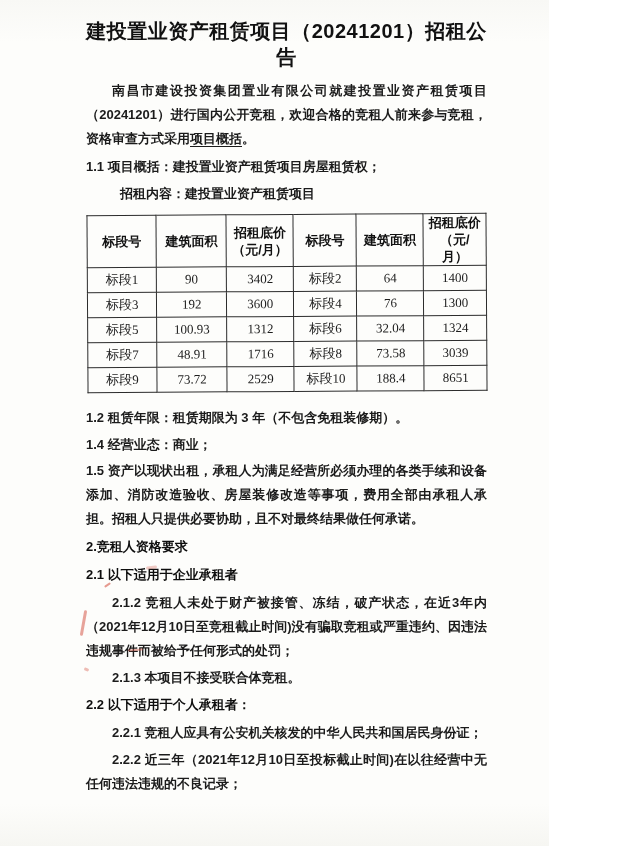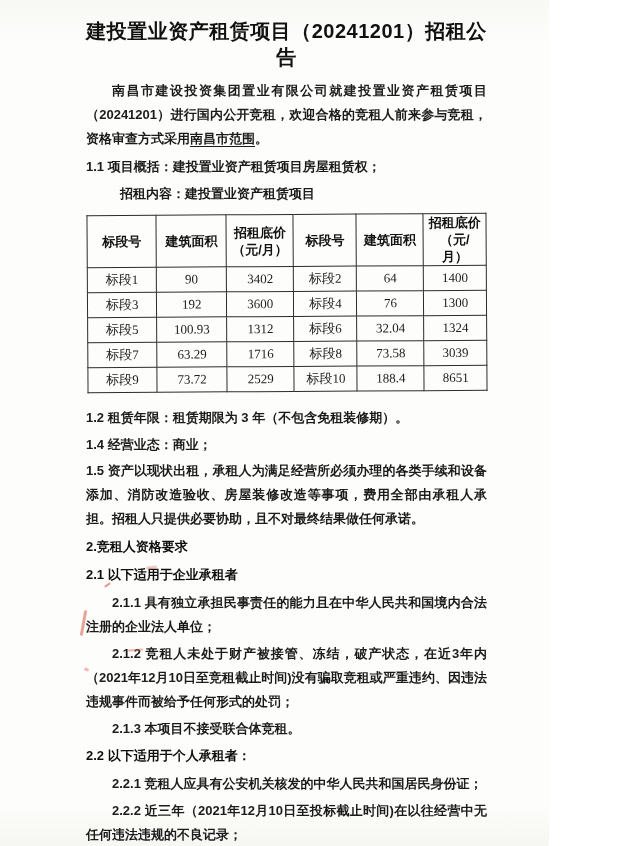--- a/index.html
+++ b/index.html
@@ -53,21 +53,21 @@
   .pen5{left:146px;top:566px;width:11px;height:3px;opacity:.3;transform:rotate(-8deg);}
 </style>
 </head>
 <body>
 
 <div class="page">
   <div class="content">
 
     <h1 class="title">建投置业资产租赁项目（20241201）招租公告</h1>
 
-    <p class="intro"><span>南昌市建设投资集团置业有限公司就建投置业资产租赁项目（20241201）进行国内公开竞租，欢迎合格的竞租人前来参与竞租，资格审查方式采用</span><span class="u">南昌市范围</span><span>。</span></p>
+    <p class="intro"><span>南昌市建设投资集团置业有限公司就建投置业资产租赁项目（20241201）进行国内公开竞租，欢迎合格的竞租人前来参与竞租，资格审查方式采用</span><span class="u">项目概括</span><span>。</span></p>
 
 
     <p class="mb3">1.1 项目概括：建投置业资产租赁项目房屋租赁权；</p>
     <p class="lbl-indent">招租内容：建投置业资产租赁项目</p>
 
     <table>
       <colgroup>
         <col style="width:84px">
           <col style="width:78px">
           <col style="width:76px">
@@ -107,21 +107,21 @@
           <tr>
             <td>标段5</td>
             <td>100.93</td>
             <td>1312</td>
             <td>标段6</td>
             <td>32.04</td>
             <td>1324</td>
           </tr>
           <tr>
             <td>标段7</td>
-            <td>63.29</td>
+            <td>48.91</td>
             <td>1716</td>
             <td>标段8</td>
             <td>73.58</td>
             <td>3039</td>
           </tr>
           <tr>
             <td>标段9</td>
             <td>73.72</td>
             <td>2529</td>
             <td>标段10</td>
@@ -130,21 +130,20 @@
           </tr>
         </tbody>
     </table>
 
     <p class="after-table mb3">1.2 租赁年限：租赁期限为 3 年（不包含免租装修期）。</p>
     <p class="mb2">1.4 经营业态：商业；</p>
     <p class="mb4">1.5 资产以现状出租，承租人为满足经营所必须办理的各类手续和设备添加、消防改造验收、房屋装修改造等事项，费用全部由承租人承担。招租人只提供必要协助，且不对最终结果做任何承诺。</p>
 
     <p class="h-sec">2.竞租人资格要求</p>
     <p class="h-sec">2.1 以下适用于企业承租者</p>
-    <p class="mb3 first-indent">2.1.1 具有独立承担民事责任的能力且在中华人民共和国境内合法注册的企业法人单位；</p>
     <p class="mb3 first-indent">2.1.2 竞租人未处于财产被接管、冻结，破产状态，在近3年内（2021年12月10日至竞租截止时间)没有骗取竞租或严重违约、因违法违规事件而被给予任何形式的处罚；</p>
     <p class="mb3 first-indent">2.1.3 本项目不接受联合体竞租。</p>
     <p class="h-sec">2.2 以下适用于个人承租者：</p>
     <p class="mb3 first-indent">2.2.1 竞租人应具有公安机关核发的中华人民共和国居民身份证；</p>
     <p class="first-indent">2.2.2 近三年（2021年12月10日至投标截止时间)在以往经营中无任何违法违规的不良记录；</p>
 
   </div>
 
   <svg class="seal" viewBox="0 0 150 150" width="150" height="156" aria-hidden="true">
     <g opacity="0.82">

